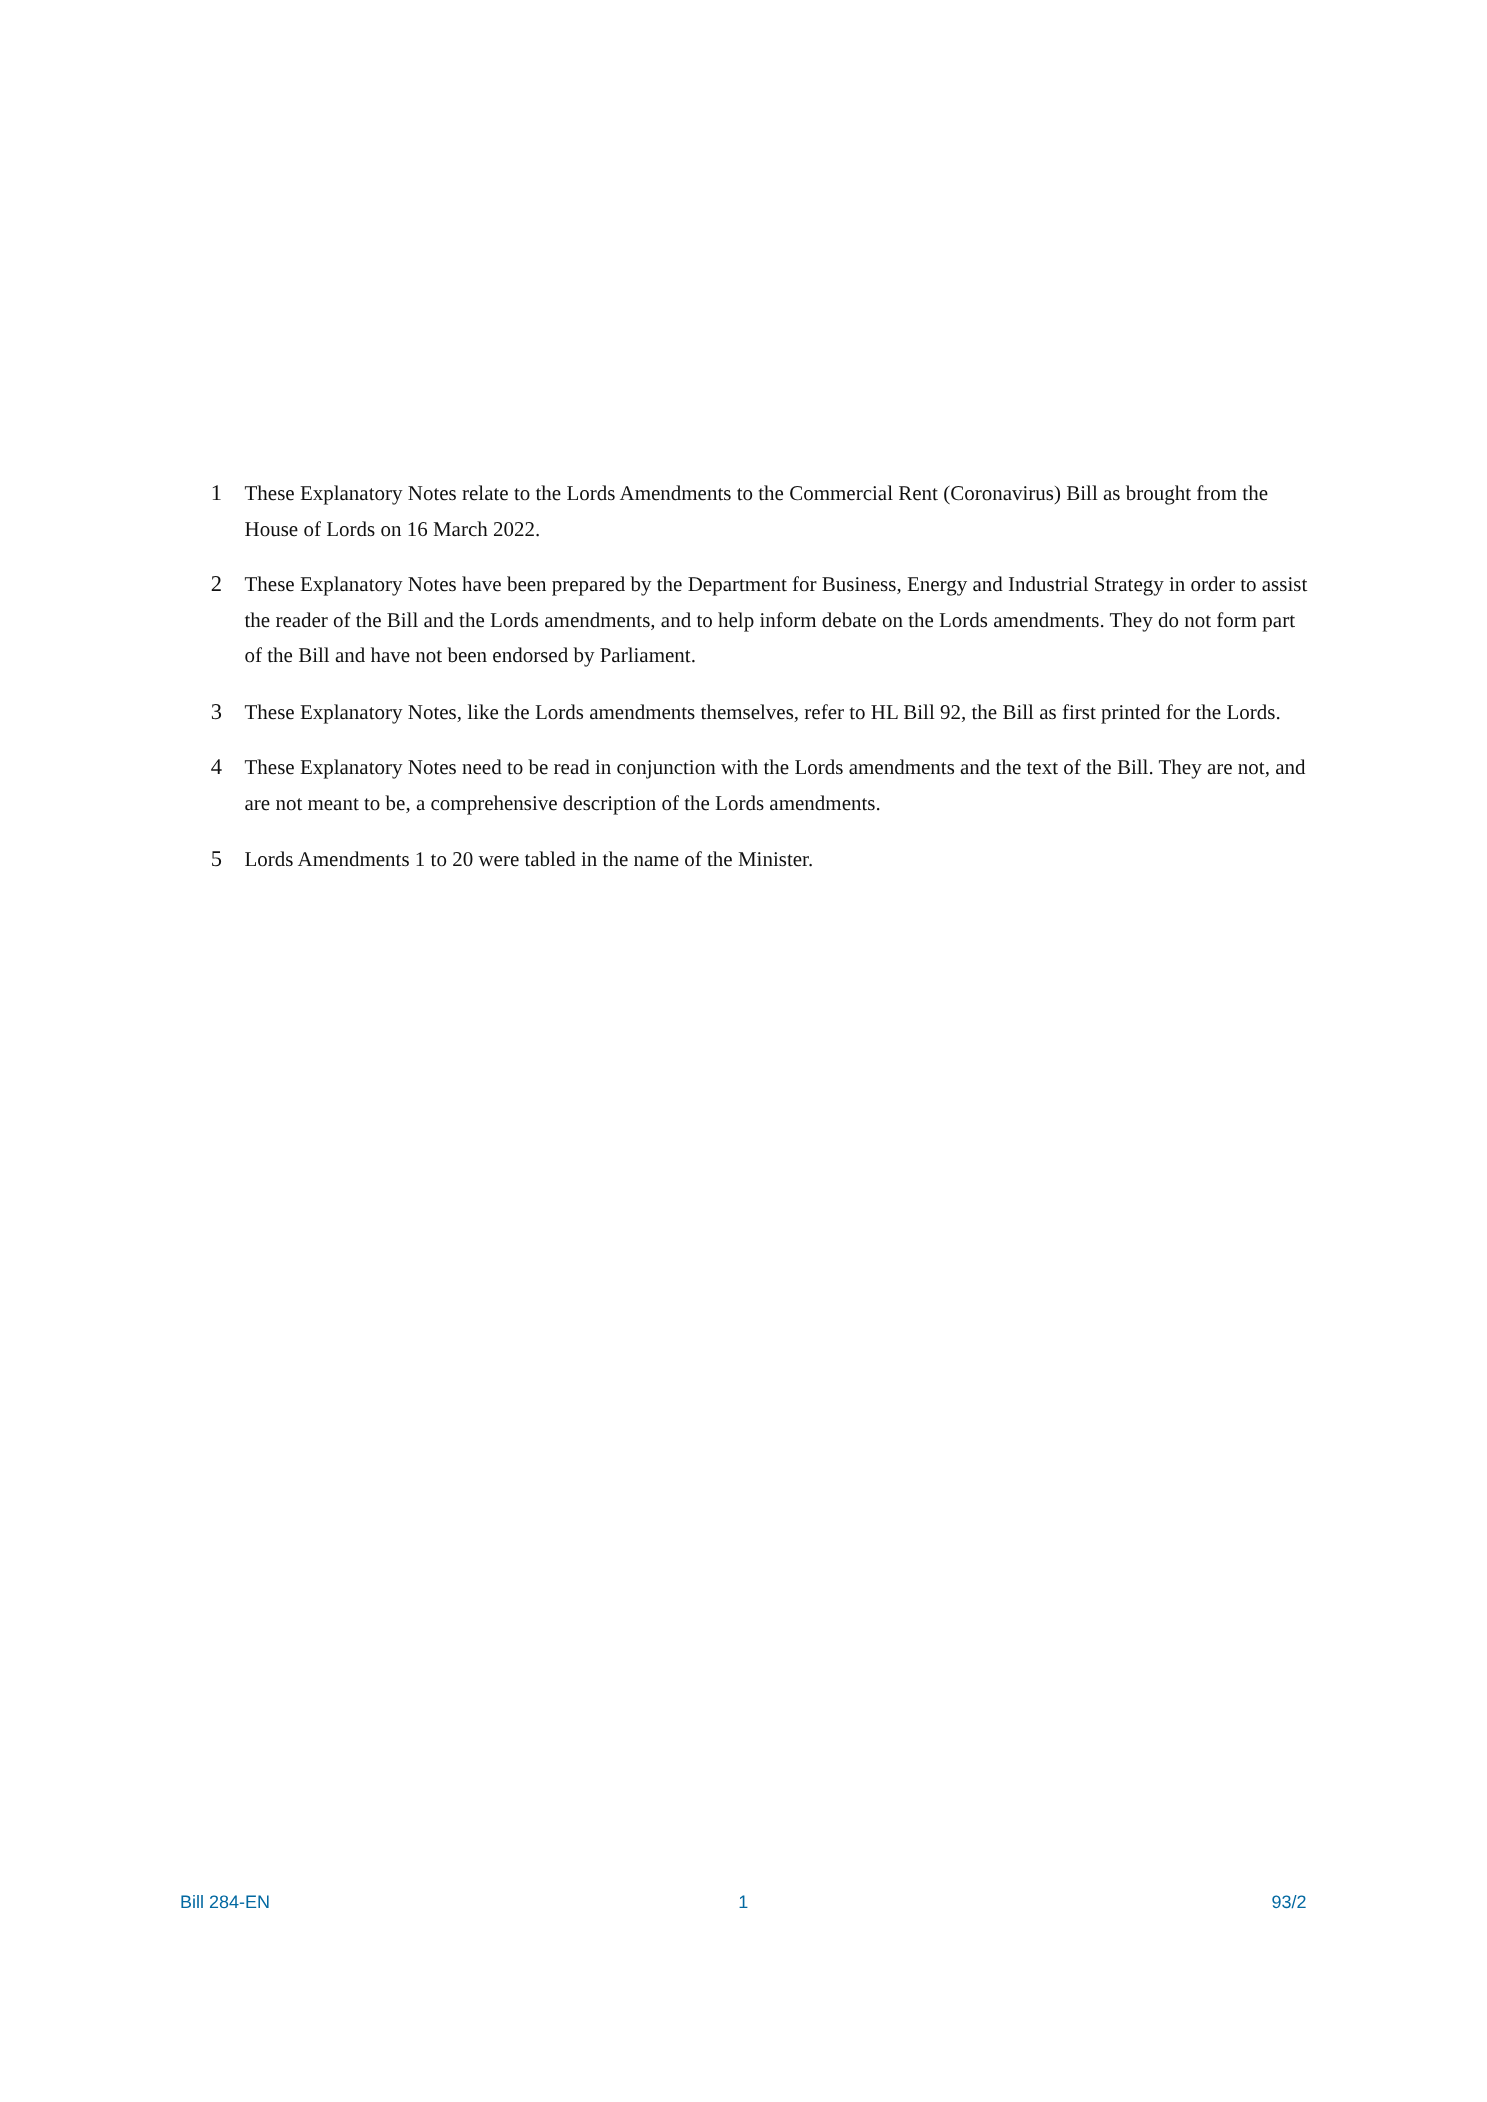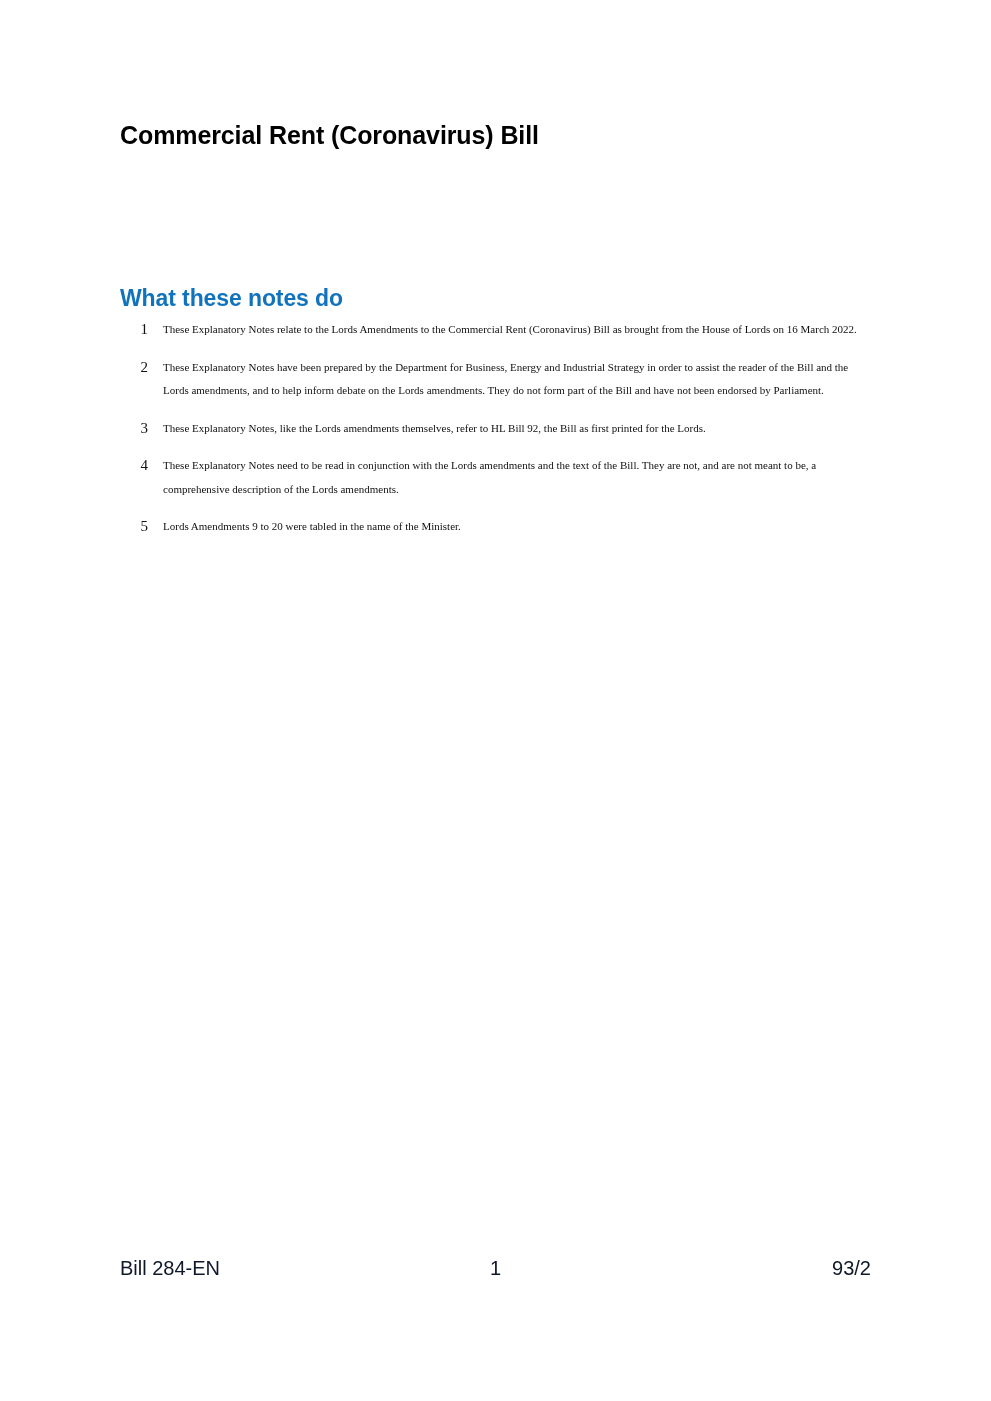--- a/index.html
+++ b/index.html
@@ -76,38 +76,38 @@
     box-sizing: border-box;
     font-family: "Liberation Serif", "DejaVu Serif", serif;
     font-size: 15px;
     line-height: 23.5px;
     color: #111111;
   }
 
   .note-text {
     flex: 1 1 auto;
     font-family: "Liberation Serif", "DejaVu Serif", serif;
-    font-size: 11px;
+    font-size: 14px;
     line-height: 23.5px;
     color: #111111;
     text-align: left;
     hyphens: none;
   }
 
   
   .footer {
     position: absolute;
     left: 120px;
     right: 120px;
     top: 1256px;
     height: 24px;
     font-family: "Liberation Sans", "DejaVu Sans", sans-serif;
-    font-size: 20px;
+    font-size: 12px;
     line-height: 24px;
-    color: #0f172a;
+    color: #0369a1;
   }
   .footer-left {
     position: absolute;
     left: 0;
     top: 0;
     text-align: left;
   }
   .footer-center {
     position: absolute;
     left: 0;
@@ -121,24 +121,22 @@
     top: 0;
     text-align: right;
   }
 </style>
 </head>
 <body>
 
 <div class="page">
 
   <div class="doc-title">
-    <span class="line-1">Commercial Rent (Coronavirus) Bill</span>
   </div>
 
-  <h2 class="section-heading">What these notes do</h2>
 
   <div class="notes-list">
 
     <div class="note-item">
       <div class="note-number">1</div>
       <div class="note-text">These Explanatory Notes relate to the Lords Amendments to the Commercial Rent (Coronavirus) Bill as brought from the House of Lords on 16 March 2022.</div>
     </div>
 
     <div class="note-item">
       <div class="note-number">2</div>
@@ -150,21 +148,21 @@
       <div class="note-text">These Explanatory Notes, like the Lords amendments themselves, refer to HL Bill 92, the Bill as first printed for the Lords.</div>
     </div>
 
     <div class="note-item">
       <div class="note-number">4</div>
       <div class="note-text">These Explanatory Notes need to be read in conjunction with the Lords amendments and the text of the Bill. They are not, and are not meant to be, a comprehensive description of the Lords amendments.</div>
     </div>
 
     <div class="note-item">
       <div class="note-number">5</div>
-      <div class="note-text">Lords Amendments 9 to 20 were tabled in the name of the Minister.</div>
+      <div class="note-text">Lords Amendments 1 to 20 were tabled in the name of the Minister.</div>
     </div>
 
   </div>
 
   <div class="footer">
     <span class="footer-left">Bill 284-EN</span>
     <span class="footer-center">1</span>
     <span class="footer-right">93/2</span>
   </div>
 

